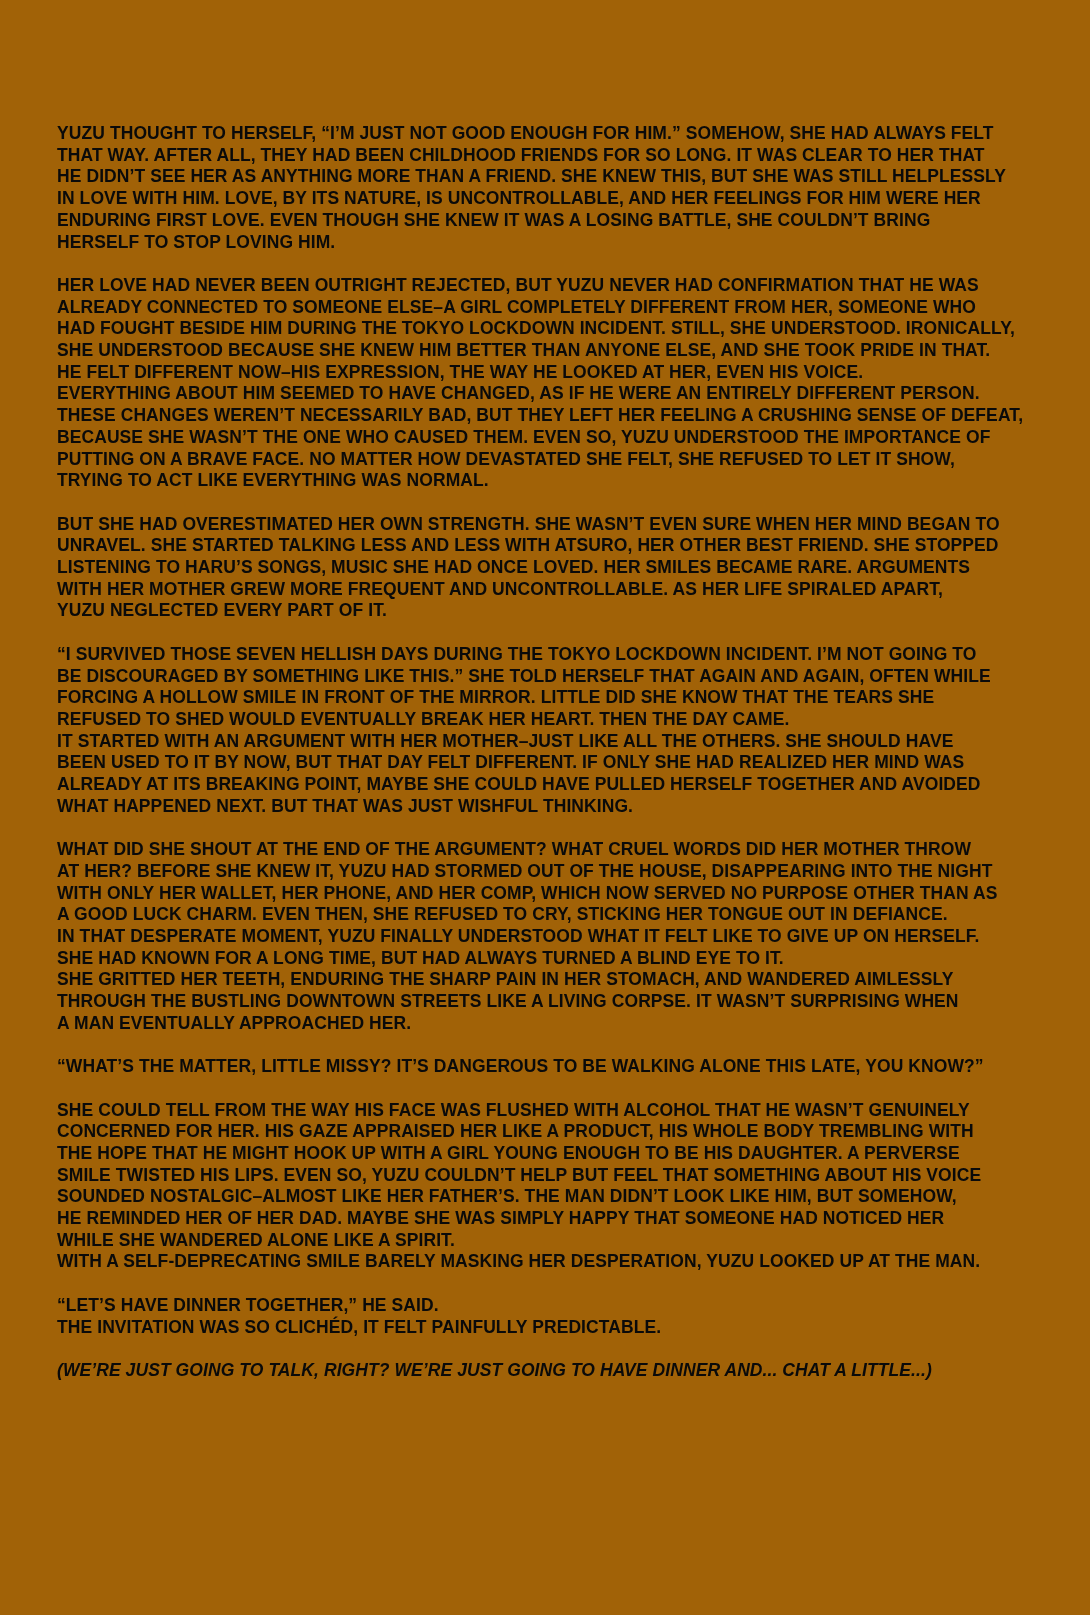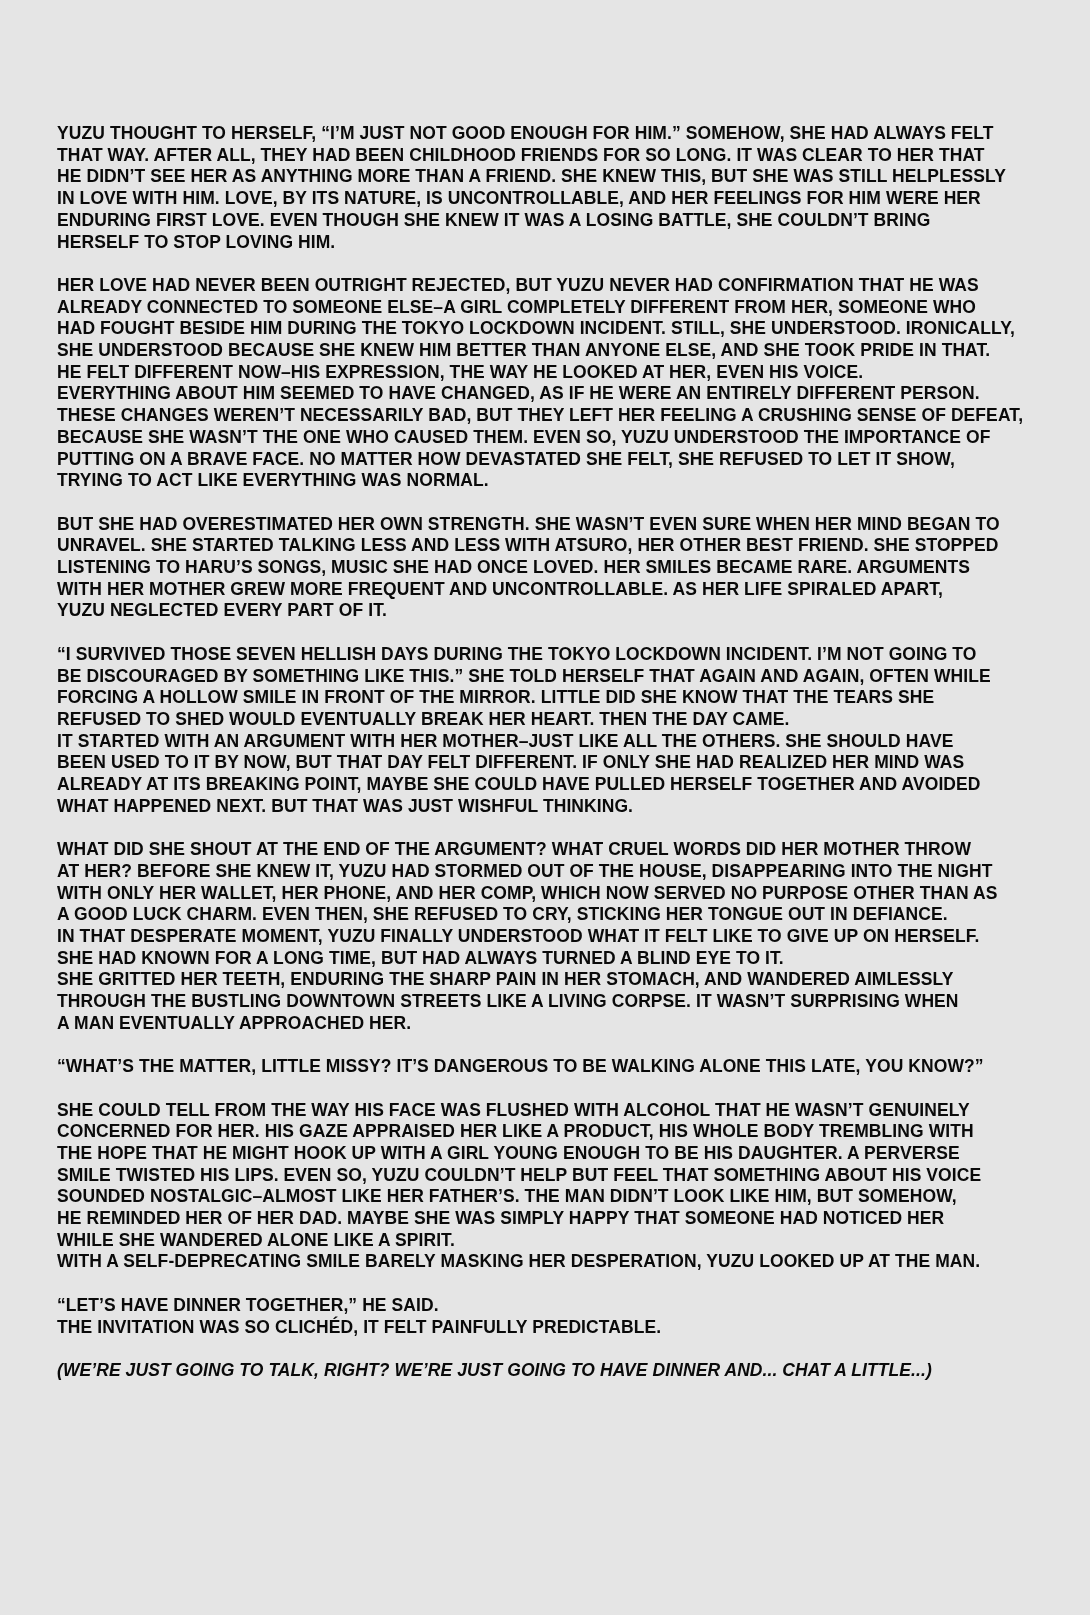--- a/index.html
+++ b/index.html
@@ -4,21 +4,21 @@
 <style>
   html, body {
     margin: 0;
     padding: 0;
     background: #ffffff;
   }
   .page {
     position: relative;
     width: 1090px;
     height: 1615px;
-    background: #e5e5e5;
+    background: #a16207;
     overflow: hidden;
   }
   .text-block {
     position: absolute;
     left: 57px;
     top: 122px;
     width: 1125px;
     transform: scaleX(0.92);
     transform-origin: 0 0;
     font-family: "Liberation Sans", sans-serif;

